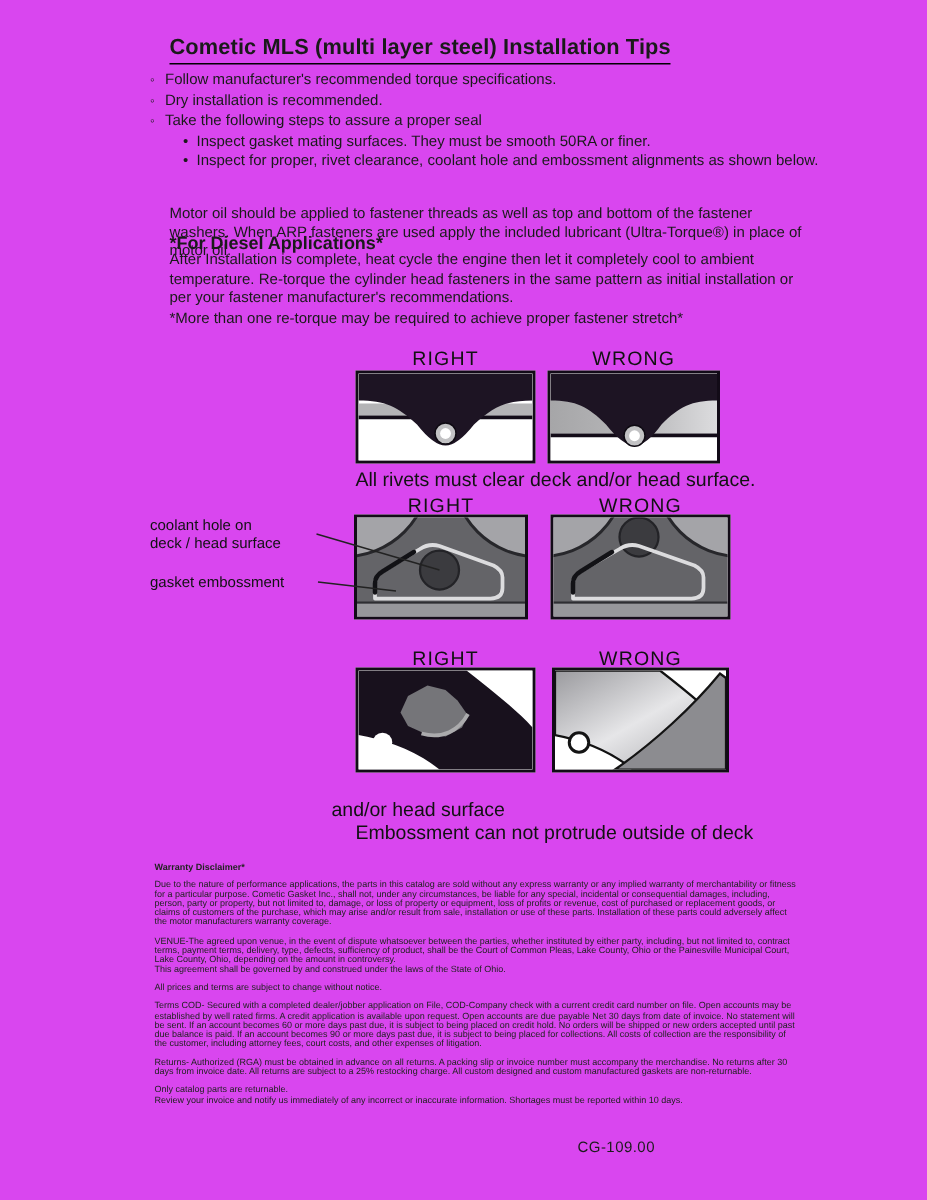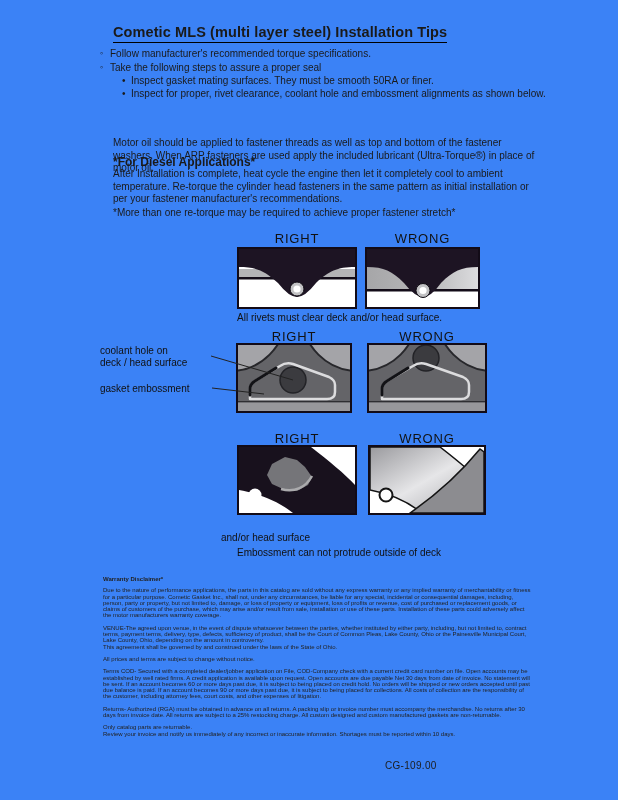--- a/index.html
+++ b/index.html
@@ -1,19 +1,19 @@
 <!DOCTYPE html>
 <html><head>
 <meta charset="utf-8">
 <style>
   html,body{margin:0;padding:0;background:#ffffff;}
   .page{
     position:relative;
     width:618px;height:800px;
-    background:#3b82f6;
+    background:#d946ef;
     font-family:"Liberation Sans", sans-serif;
     color:#1a1a1a;
     overflow:hidden;
   }
   
   .title{
     position:absolute;left:113px;top:24px;
     font-size:14.5px;font-weight:bold;
     border-bottom:1.5px solid #000;
     padding-bottom:2px;
@@ -40,21 +40,21 @@
     font-size:13px;letter-spacing:0.8px;
     text-align:center;color:#111;
   }
   .panel{
     position:absolute;
     border:2px solid #120b17;
     background:#fff;
     box-sizing:border-box;
   }
   .panel svg{display:block;}
-  .dcaption{position:absolute;font-size:10px;color:#111;white-space:nowrap;}
+  .dcaption{position:absolute;font-size:13px;color:#111;white-space:nowrap;}
   .side-label{
     position:absolute;left:0;width:110px;
     font-size:10px;line-height:11.5px;
     color:#111;
   }
   .overlay{position:absolute;left:0;top:0;pointer-events:none;}
   
   .legal{
     position:absolute;left:103px;top:576px;width:428px;
     font-size:6px;line-height:6.3px;color:#222;
@@ -69,20 +69,21 @@
 </style>
 </head>
 <body>
 
 <div class="page">
 
   <div class="title">Cometic MLS (multi layer steel) Installation Tips</div>
 
   <div class="tips">
     <div class="tip-row"><span class="b">◦</span><span>Follow manufacturer's recommended torque specifications.</span></div>
+    <div class="tip-row"><span class="b">◦</span><span>Dry installation is recommended.</span></div>
     <div class="tip-row"><span class="b">◦</span><span>Take the following steps to assure a proper seal</span></div>
     <div class="tip-row sub"><span class="b2">•</span><span>Inspect gasket mating surfaces.  They must be smooth 50RA or finer.</span></div>
     <div class="tip-row sub"><span class="b2">•</span><span>Inspect for proper, rivet clearance, coolant hole and embossment alignments as shown below.</span></div>
   </div>
 
   <div class="diesel-h">*For Diesel Applications*</div>
   <div class="para p1">Motor oil should be applied to fastener threads as well as top and bottom of the fastener washers. When ARP fasteners are used apply the included lubricant (Ultra-Torque®) in place of motor oil.</div>
   <div class="para p2">After Installation is complete, heat cycle the engine then let it completely cool to ambient temperature. Re-torque the cylinder head fasteners in the same pattern as initial installation or per your fastener manufacturer's recommendations.</div>
   <div class="para note">*More than one re-torque may be required to achieve proper fastener stretch*</div>
 

